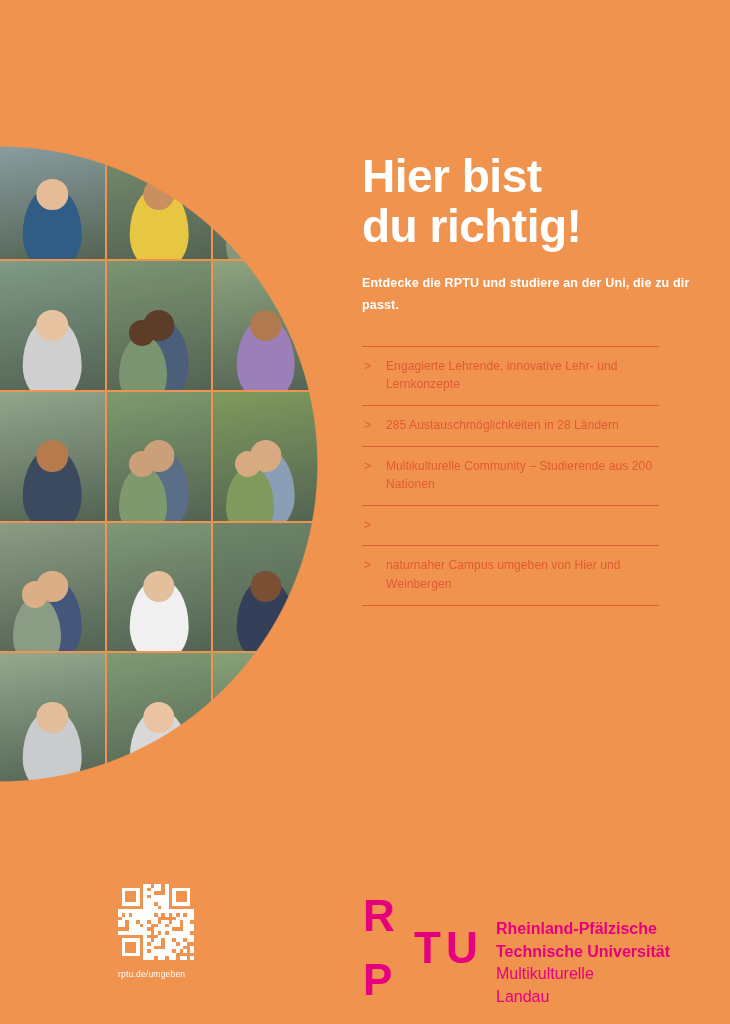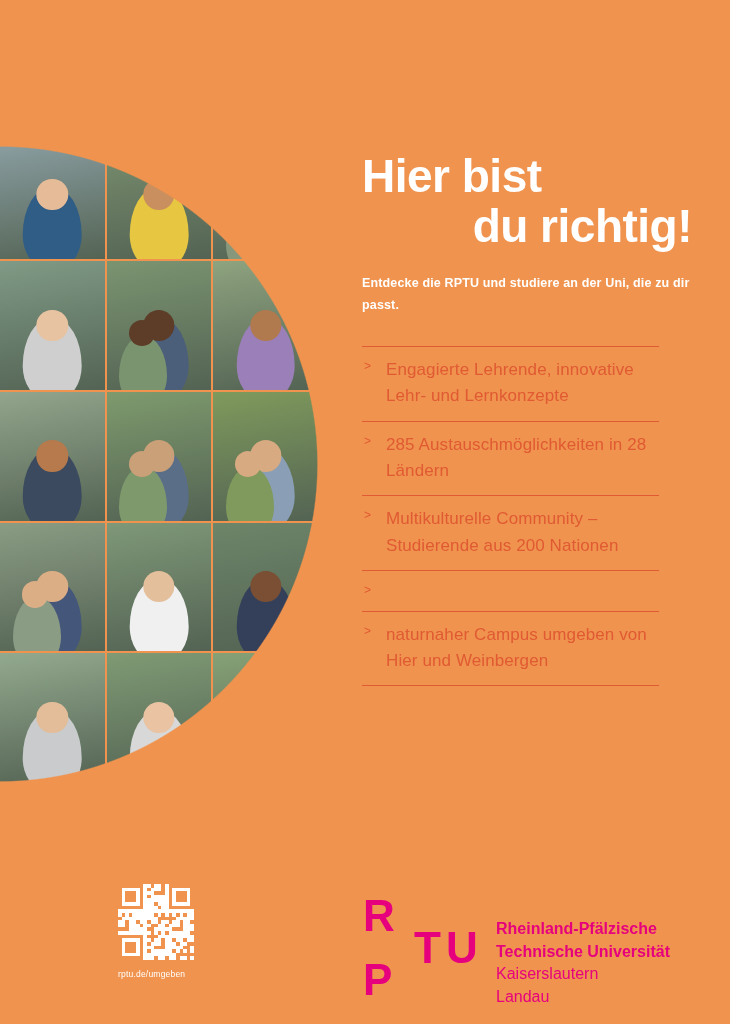--- a/index.html
+++ b/index.html
@@ -92,21 +92,21 @@
   .headline {
     color: #ffffff;
     font-size: 46px;
     line-height: 1.08;
     font-weight: bold;
     letter-spacing: -0.5px;
     margin: 0;
     padding-top: 152px;
   }
   .headline .l1 { display: block; text-align: left; }
-  .headline .l2 { display: block; text-align: right; }
+  .headline .l2 { display: block; text-align: left; }
 
   .intro {
     color: #ffffff;
     font-size: 12.5px;
     line-height: 1.85;
     margin-top: 42px;
     letter-spacing: 0.15px;
   }
   .cta {
     color: #ffffff;
@@ -131,21 +131,21 @@
   .bullet .chev {
     color: #E05A33;
     font-size: 12px;
     line-height: 1.55;
     width: 22px;
     flex: 0 0 22px;
     padding-left: 2px;
   }
   .bullet .btext {
     color: #E05A33;
-    font-size: 17px;
+    font-size: 12px;
     line-height: 1.55;
     letter-spacing: 0.1px;
   }
 
   
   .qr-block {
     position: absolute;
     left: 118px;
     top: 884px;
     width: 86px;
@@ -801,16 +801,16 @@
 <div class="logo">
   <div class="letters">
     <span class="lt r">R</span>
     <span class="lt p">P</span>
     <span class="lt t">T</span>
     <span class="lt u">U</span>
   </div>
   <div class="wordmark">
     <div class="b">Rheinland-Pfälzische</div>
     <div class="b">Technische Universität</div>
-    <div>Kaiserslautern</div>
+    <div>Multikulturelle</div>
     <div>Landau</div>
   </div>
 </div>
 
 </body></html>

